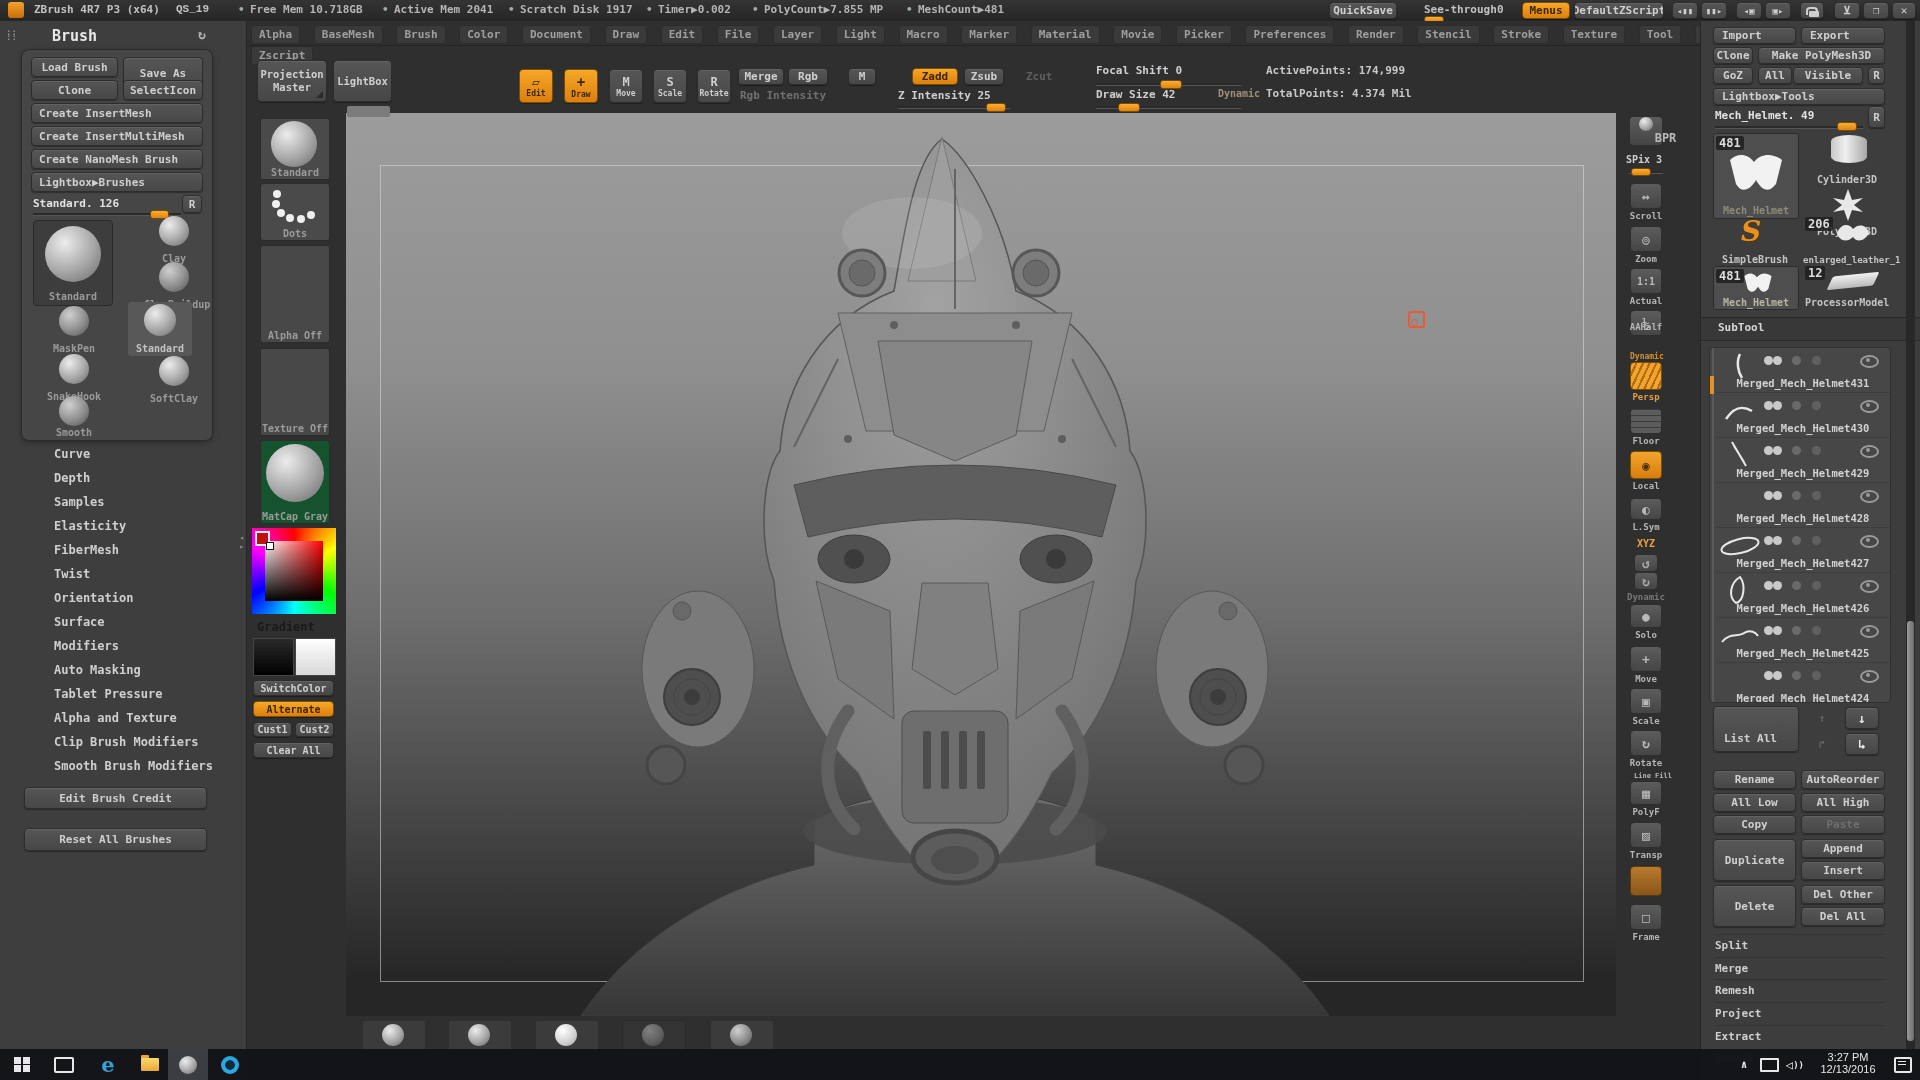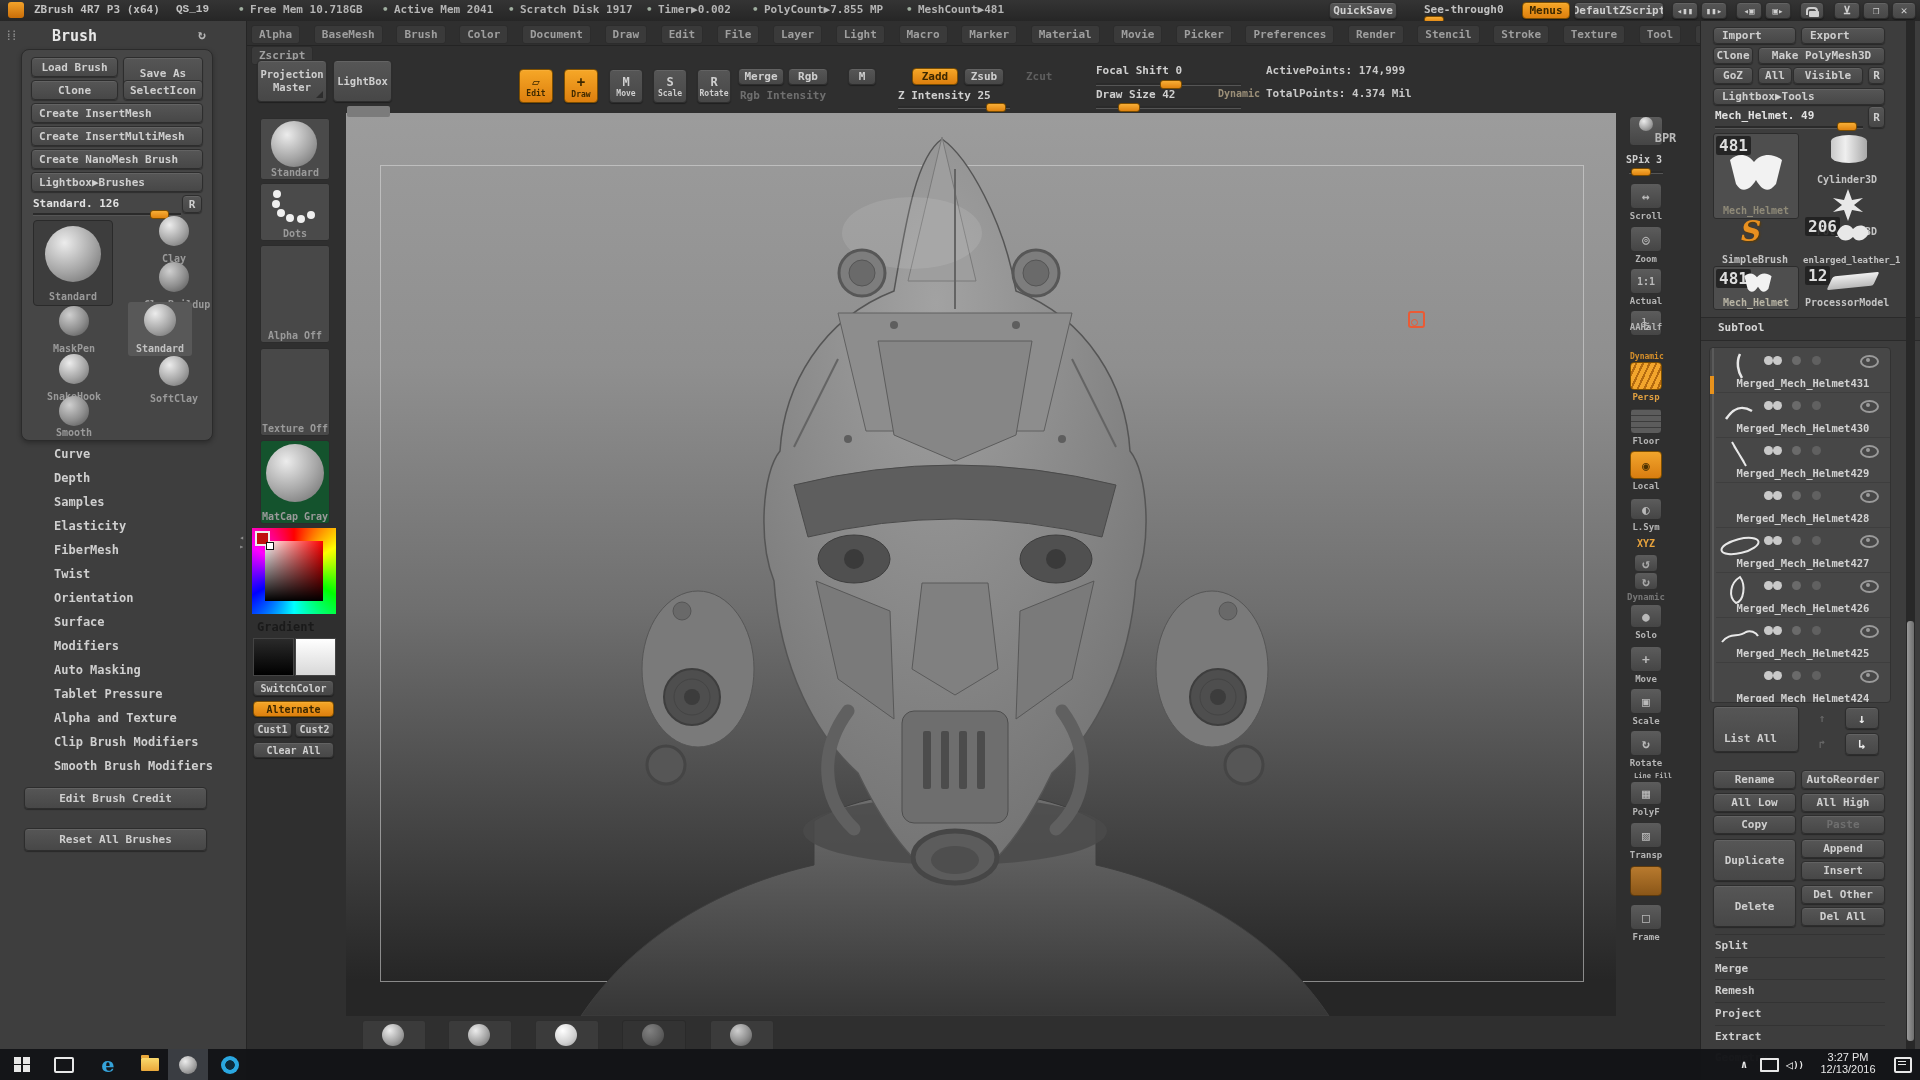--- a/index.html
+++ b/index.html
@@ -44,21 +44,21 @@
   .shelf-lbl{position:absolute;width:46px;text-align:center;font-size:9px;color:#b5b5b5;}
   
   .strow{position:relative;height:44px;border-bottom:1px solid #3e3e3e;}
   .st-dot{position:absolute;border-radius:50%;width:9px;height:9px;}
   .st-eye{position:absolute;width:15px;height:9px;border:2px solid #9a9a9a;border-radius:50%;}
   .st-eye i{position:absolute;left:3.5px;top:1px;width:4px;height:4px;background:#9a9a9a;border-radius:50%;}
   .st-lbl{position:absolute;left:0;right:0;bottom:3px;text-align:center;font-size:10.5px;color:#d2d2d2;}
   
   #taskbar{left:0;top:1049px;width:1920px;height:31px;background:rgba(18,19,22,.94);color:#e8e8e8;}
   .tb-ic{position:absolute;top:0;width:40px;height:31px;display:flex;align-items:center;justify-content:center;}
-  .badge{position:absolute;background:rgba(30,30,30,.85);color:#ddd;font-size:16px;padding:0 3px;border-radius:2px;}
+  .badge{position:absolute;background:rgba(30,30,30,.85);color:#ddd;font-size:12px;padding:0 3px;border-radius:2px;}
   .eyebrow{font-size:8px;color:#d68f2a;}
 </style>
 </head>
 <body>
 
 <div id="screen">
 
   <div class="abs" id="titlebar">
     <div class="tseg" style="left:8px;top:2px;width:16px;height:16px;background:linear-gradient(#f3a32a,#c96d08);border-radius:3px;"></div>
     <span class="tseg" style="left:34px;">ZBrush 4R7 P3 (x64)</span>

